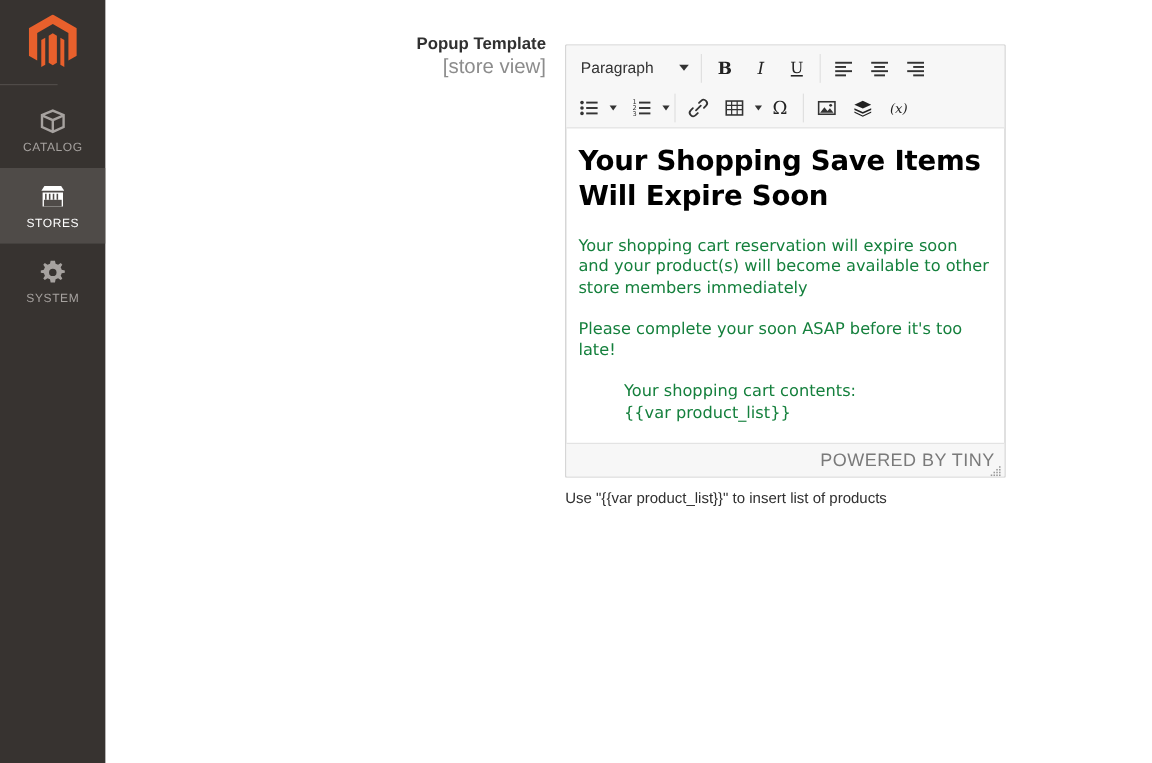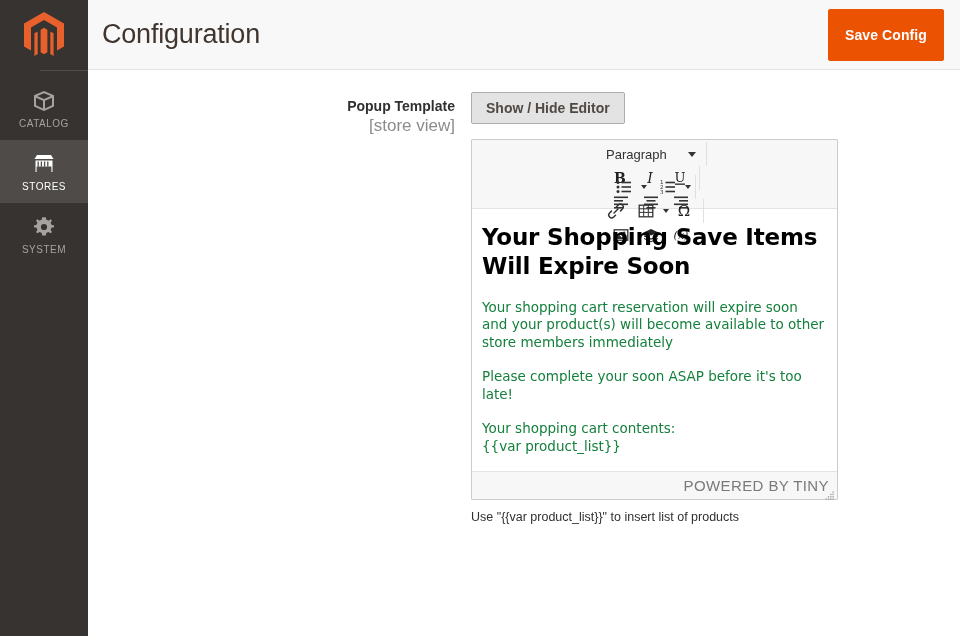--- a/index.html
+++ b/index.html
@@ -7,21 +7,21 @@
     width: 960px; height: 636px;
     font-family: "Liberation Sans", sans-serif;
     background: #ffffff;
     overflow: hidden;
   }
   .app { position: relative; width: 960px; height: 636px; display: flex; }
 
   
   .sidebar {
     width: 88px; height: 636px; background: #373330;
-    display: flex; flex-direction: column; align-items: flex-end;
+    display: flex; flex-direction: column; align-items: flex-start;
     flex: 0 0 88px;
   }
   .logo-wrap {
     width: 88px; height: 70px;
     display: flex; align-items: center; justify-content: center;
   }
   .logo { width: 40px; height: 46px; display: block; }
   .logo-divider {
     width: 48px; height: 1px; background: #4f4b48; margin: 0 0 6px 0;
   }
@@ -90,21 +90,21 @@
 
   
   .editor {
     width: 367px; margin-top: 15px; border: 1px solid #ccc;
     background: #ffffff; border-radius: 1px;
   }
   .editor-toolbar {
     background: #f7f7f7; border-bottom: 1px solid #e3e3e3; padding: 2px 0 0 0;
   }
   .tb-row {
-    display: flex; align-items: center; height: 33px; padding: 0 4px; flex-direction: column;
+    display: flex; align-items: center; height: 33px; padding: 0 4px;
   }
   .tb-group {
     display: flex; align-items: center; border-right: 1px solid #e0e0e0;
     height: 24px; padding-right: 4px; margin-right: 4px;
   }
   .tb-group.last { border-right: none; }
   .tb-btn {
     width: 30px; height: 28px; display: flex; align-items: center; justify-content: center;
     cursor: pointer; color: #333; background: transparent; border: none;
   }
@@ -129,21 +129,21 @@
     padding: 14px 10px 12px 10px; min-height: 262px;
     font-family: "DejaVu Sans", sans-serif;
   }
   .editor-body h1 {
     font-size: 23px; line-height: 1.25; color: #000; font-weight: bold;
     margin: 0 0 18px 0; letter-spacing: -0.2px;
   }
   .editor-body p {
     font-size: 13.5px; line-height: 1.33; color: #15803d; margin: 0 0 16px 0;
   }
-  .editor-body p:last-child { margin-bottom: 0; }
+  .editor-body p:last-child { margin-bottom: 0; margin-left: 38px; }
 
   .editor-status {
     background: #f7f7f7; border-top: 1px solid #e3e3e3; height: 28px;
     display: flex; align-items: center; justify-content: flex-end;
     padding: 0 8px; position: relative;
   }
   .powered {
     font-size: 15px; color: #7a7a7a; letter-spacing: .4px;
     font-family: "Liberation Sans", sans-serif; text-transform: uppercase;
   }
@@ -204,40 +204,34 @@
           <path fill="#a6a29f" d="M13 3.2 l1.8 0 .55 2.6 a7.6 7.6 0 0 1 2.05 .85 l2.25-1.4 1.3 1.3 -1.4 2.25 a7.6 7.6 0 0 1 .85 2.05 l2.6 .55 0 1.8 -2.6 .55 a7.6 7.6 0 0 1 -.85 2.05 l1.4 2.25 -1.3 1.3 -2.25-1.4 a7.6 7.6 0 0 1 -2.05 .85 l-.55 2.6 -1.8 0 -1.8 0 -.55-2.6 a7.6 7.6 0 0 1 -2.05-.85 l-2.25 1.4 -1.3-1.3 1.4-2.25 a7.6 7.6 0 0 1 -.85-2.05 l-2.6-.55 0-1.8 2.6-.55 a7.6 7.6 0 0 1 .85-2.05 l-1.4-2.25 1.3-1.3 2.25 1.4 a7.6 7.6 0 0 1 2.05-.85 l.55-2.6 z"></path>
           <circle cx="13" cy="13" r="3.1" fill="#373330"></circle>
         </svg>
       </span>
       <span class="nav-label">SYSTEM</span>
     </a>
   </nav>
 
   <div class="main">
 
-    <div class="page-header">
-      <h1 class="page-title">Configuration</h1>
-      <div class="header-spacer"></div>
-      <button class="btn-save">Save Config</button>
-    </div>
 
     <div class="content">
 
       <div class="field-row">
 
         <div class="field-label-col">
           <div class="field-label">
             <span>Popup Template</span>
             <span class="field-scope">[store view]</span>
           </div>
         </div>
 
         <div class="field-control">
 
-          <button class="btn-toggle-editor">Show / Hide Editor</button>
 
           <div class="editor">
 
             <div class="editor-toolbar">
 
               <div class="tb-row">
                 <div class="tb-group">
                   <div class="tb-select">
                     <span>Paragraph</span>
                     <span class="tb-caret"></span>

